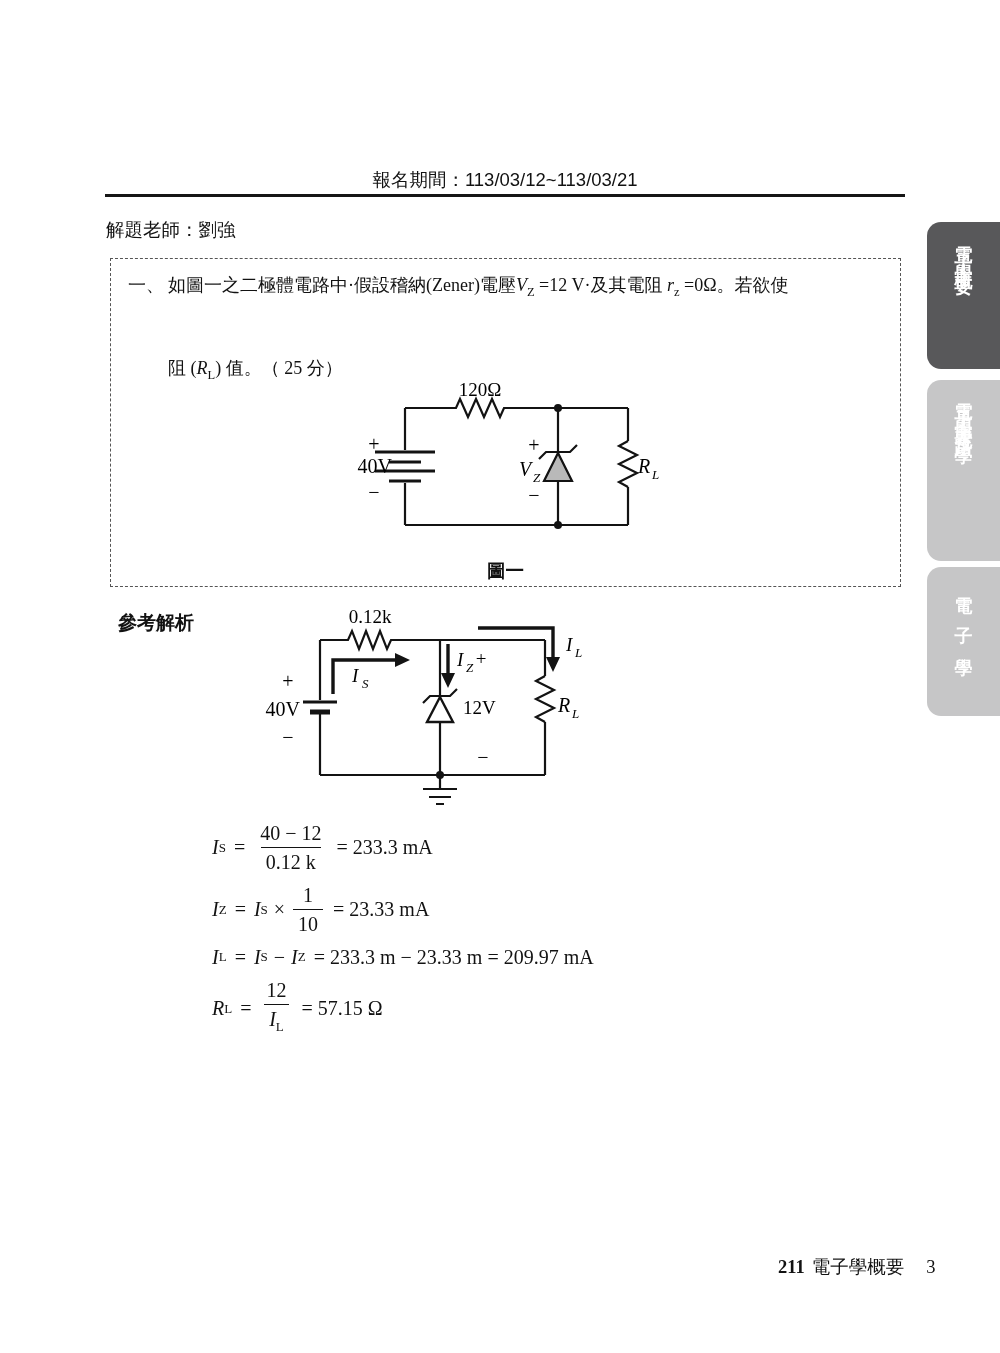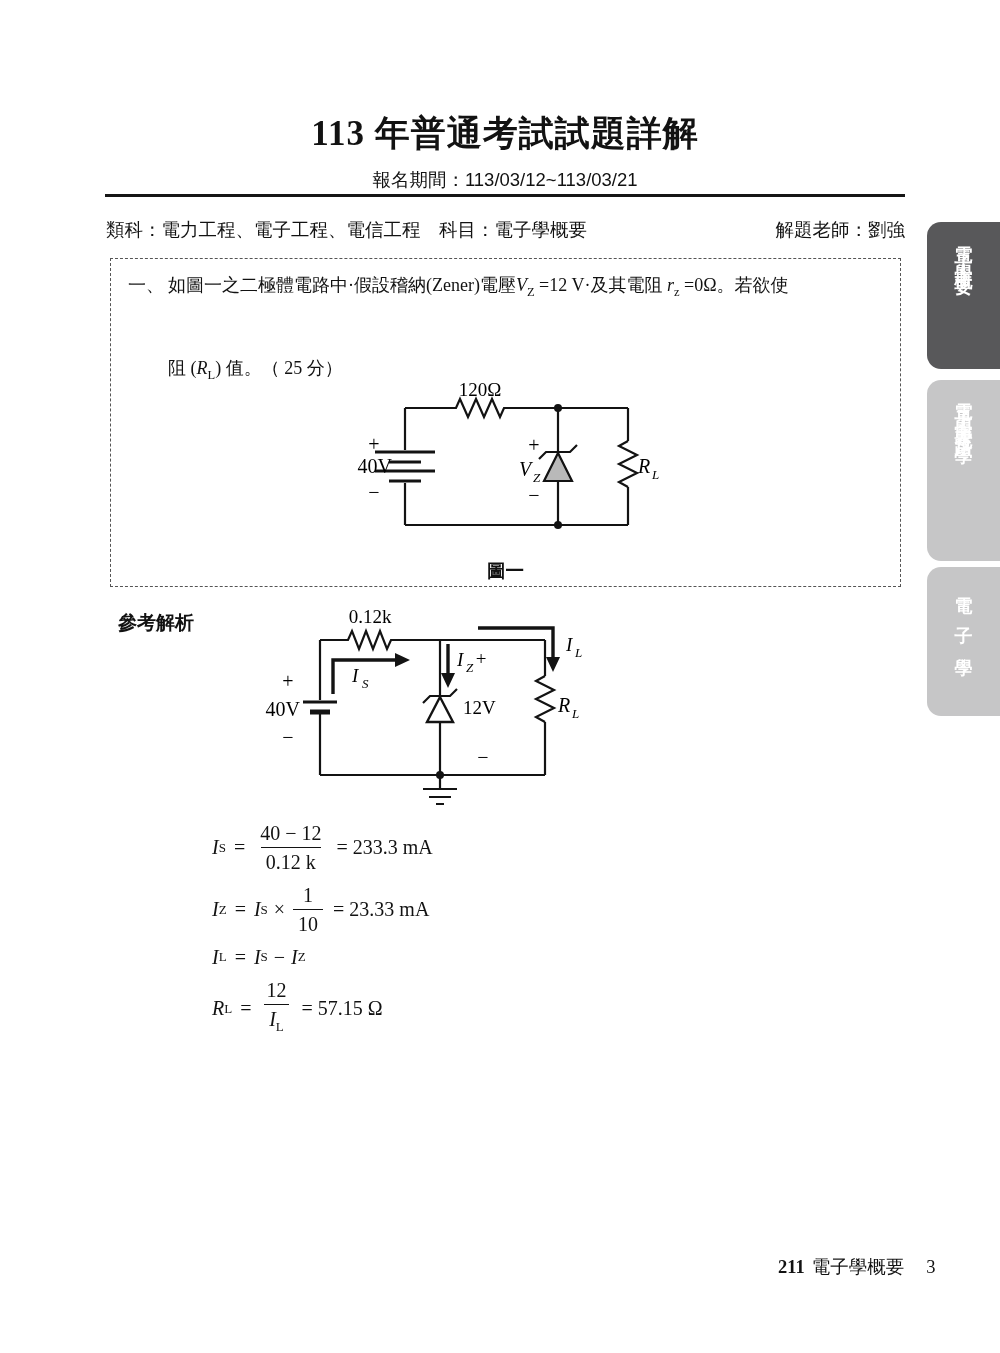--- a/index.html
+++ b/index.html
@@ -96,27 +96,25 @@
   <div class="tab tab1">
     <span>電子學概要</span>
   </div>
   <div class="tab tab2">
     <span>電子學與電路學</span>
   </div>
   <div class="tab tab3">
     <span>電子學</span>
   </div>
 
-  <h1 class="title">113 年普通考試試題詳解</h1>
   <div class="subtitle sans">
     <span>報名期間：113/03/12~113/03/21</span>
   </div>
   <div class="rule"></div>
   <div class="meta sans">
-    <span>類科：電力工程、電子工程、電信工程　科目：電子學概要</span>
     <span>解題老師：劉強</span>
   </div>
 
   <div class="qbox"></div>
   <div class="qtext">
     <span class="qnum">一、</span><span>如圖一之二極體電路中·假設稽納(Zener)電壓</span><i>V</i><sub>Z</sub><span> =12 V</span><span>·及其電阻 </span><i>r</i><sub>z</sub><span> =0Ω</span><span>。若欲使</span><br>
     <br>
     <span>阻 (</span><i>R</i><sub>L</sub><span>) 值。（ 25 分）</span>
   </div>
 
@@ -209,20 +207,21 @@
     </div>
     <div class="frow">
       <i>I</i>
         <sub>L</sub>
       <span class="meq">=</span>
       <i>I</i>
         <sub>S</sub>
       <span class="mop">−</span>
       <i>I</i>
         <sub>Z</sub>
+      <span class="res">= 233.3 m − 23.33 m = 209.97 mA</span>
     </div>
     <div class="frow">
       <i>R</i>
         <sub>L</sub>
       <span class="meq">=</span>
       <span class="frac">
         <span class="fnum">12</span>
         <span class="fden"><i>I</i><sub>L</sub></span>
       </span>
       <span class="res">= 57.15 Ω</span>

